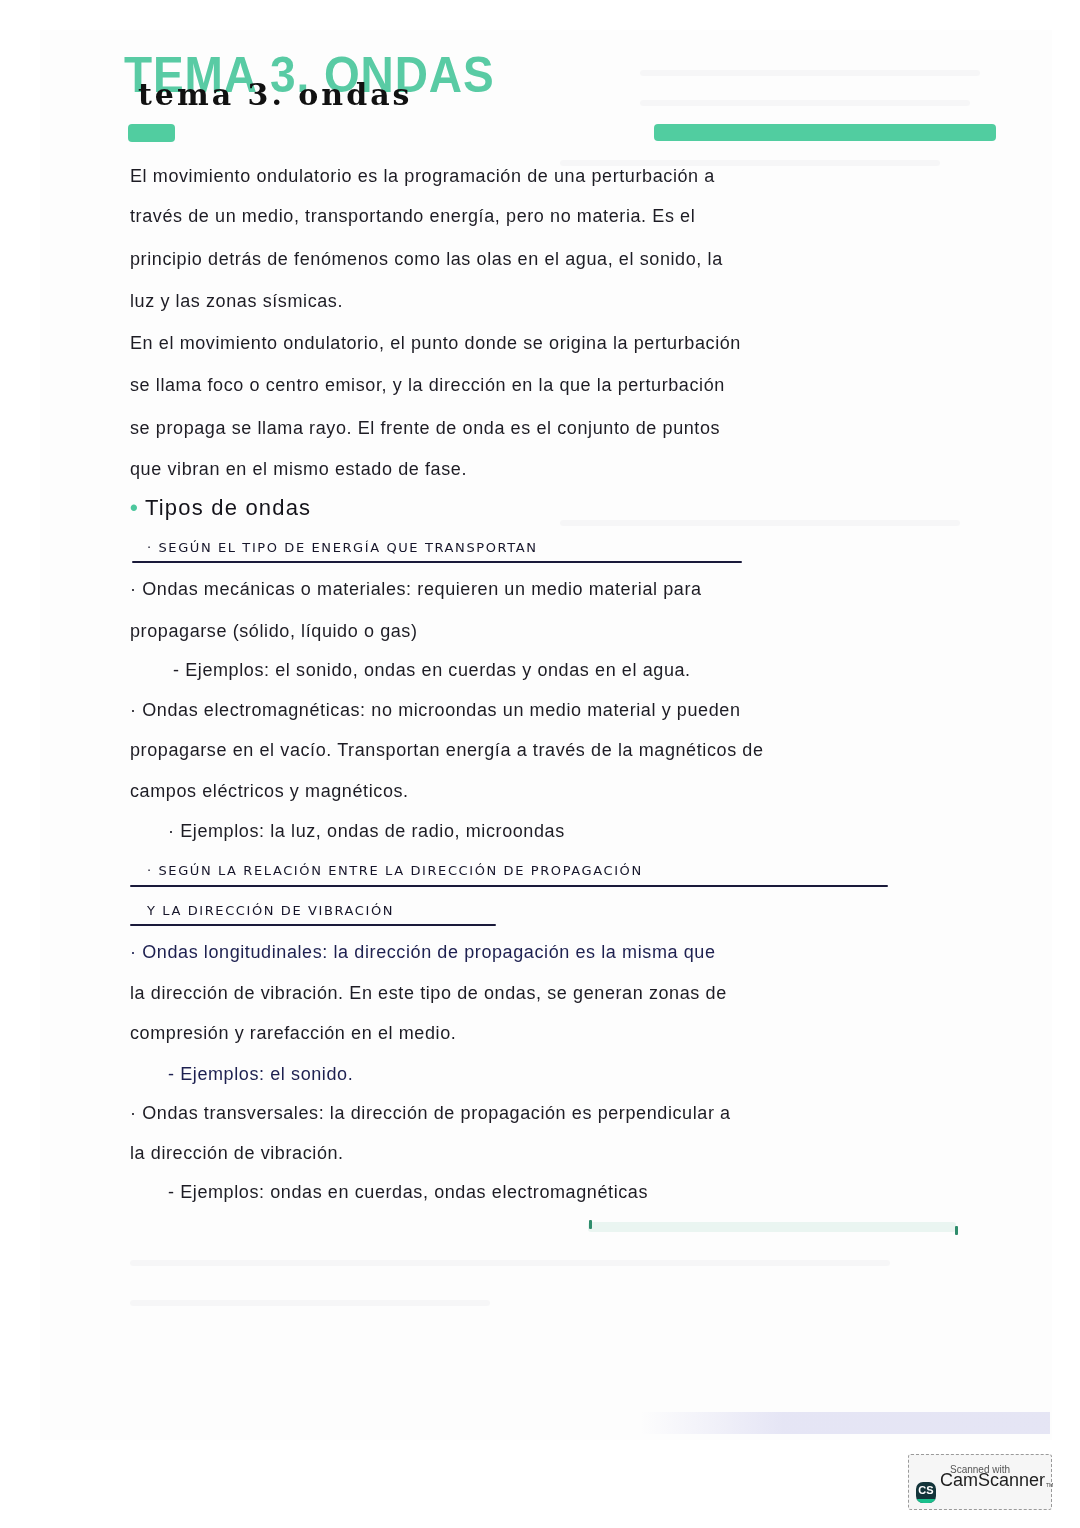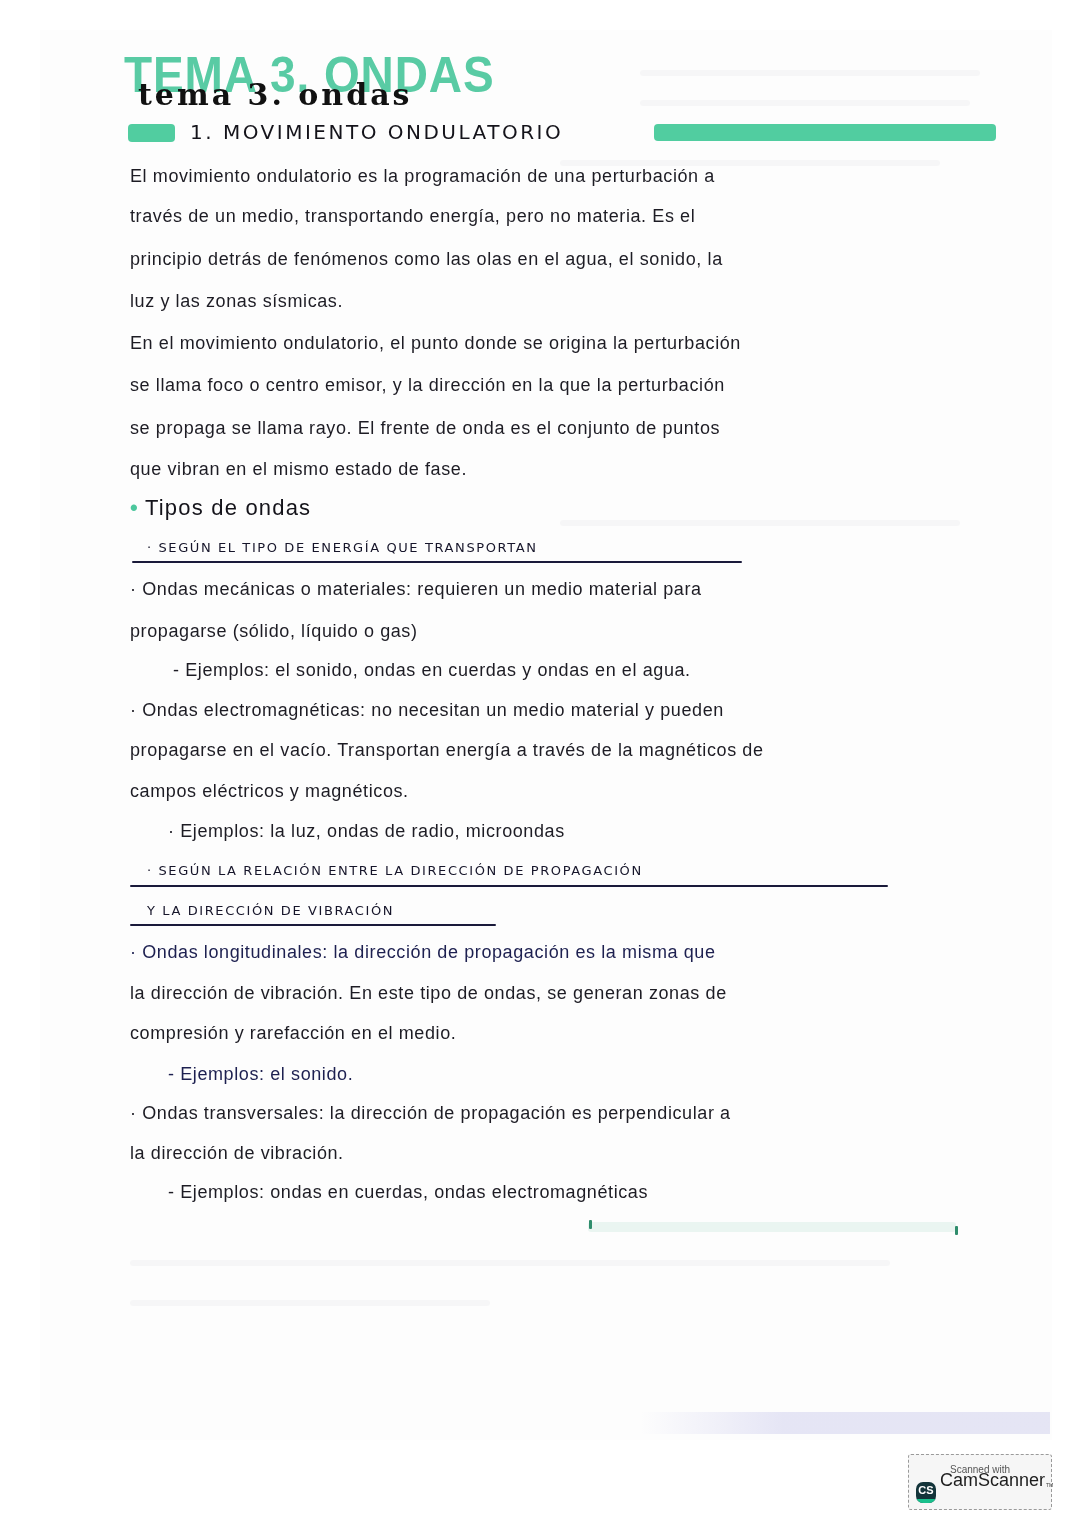--- a/index.html
+++ b/index.html
@@ -260,21 +260,20 @@
 <div class="bleed" style="left:130px;top:1300px;width:360px;"></div>
 <div class="bottom-shadow"></div>
 
 <div class="title-wrap">
   <div class="title-green">TEMA 3. ONDAS</div>
   <div class="title-black">tema 3. ondas</div>
 </div>
 
 <div class="section-header">
   <div class="hl-bar-left"></div>
-  <div class="section-title">1. MOVIMIENTO ONDULATORIO</div>
   <div class="hl-bar-right"></div>
 </div>
 
 <div class="line" style="top:164px;">El movimiento ondulatorio es la programación de una perturbación a</div>
 <div class="line" style="top:204px;">través de un medio, transportando energía, pero no materia. Es el</div>
 <div class="line" style="top:247px;">principio detrás de fenómenos como las olas en el agua, el sonido, la</div>
 <div class="line" style="top:289px;">luz y las zonas sísmicas.</div>
 
 <div class="line" style="top:331px;">En el movimiento ondulatorio, el punto donde se origina la perturbación</div>
 <div class="line" style="top:373px;">se llama foco o centro emisor, y la dirección en la que la perturbación</div>
@@ -285,21 +284,21 @@
   <span class="bullet">•</span><span>Tipos de ondas</span>
 </div>
 
 <div class="caps-heading" style="top:536px;">· SEGÚN EL TIPO DE ENERGÍA QUE TRANSPORTAN</div>
 <div class="underline" style="left:132px;top:561px;width:610px;"></div>
 
 <div class="line" style="top:577px;">· Ondas mecánicas o materiales: requieren un medio material para</div>
 <div class="line" style="top:619px;">propagarse (sólido, líquido o gas)</div>
 <div class="line indent1" style="top:658px;">- Ejemplos: el sonido, ondas en cuerdas y ondas en el agua.</div>
 
-<div class="line" style="top:698px;">· Ondas electromagnéticas: no necesitan un medio material y pueden</div>
+<div class="line" style="top:698px;">· Ondas electromagnéticas: no microondas un medio material y pueden</div>
 <div class="line" style="top:738px;">propagarse en el vacío. Transportan energía a través de la magnéticos de</div>
 <div class="line" style="top:779px;">campos eléctricos y magnéticos.</div>
 <div class="line indent2" style="top:819px;">· Ejemplos: la luz, ondas de radio, microondas</div>
 
 <div class="caps-heading" style="top:859px;">· SEGÚN LA RELACIÓN ENTRE LA DIRECCIÓN DE PROPAGACIÓN</div>
 <div class="underline" style="left:130px;top:885px;width:758px;"></div>
 <div class="caps-heading" style="top:899px;">Y LA DIRECCIÓN DE VIBRACIÓN</div>
 <div class="underline" style="left:130px;top:924px;width:366px;"></div>
 
 <div class="line blue" style="top:940px;">· Ondas longitudinales: la dirección de propagación es la misma que</div>

